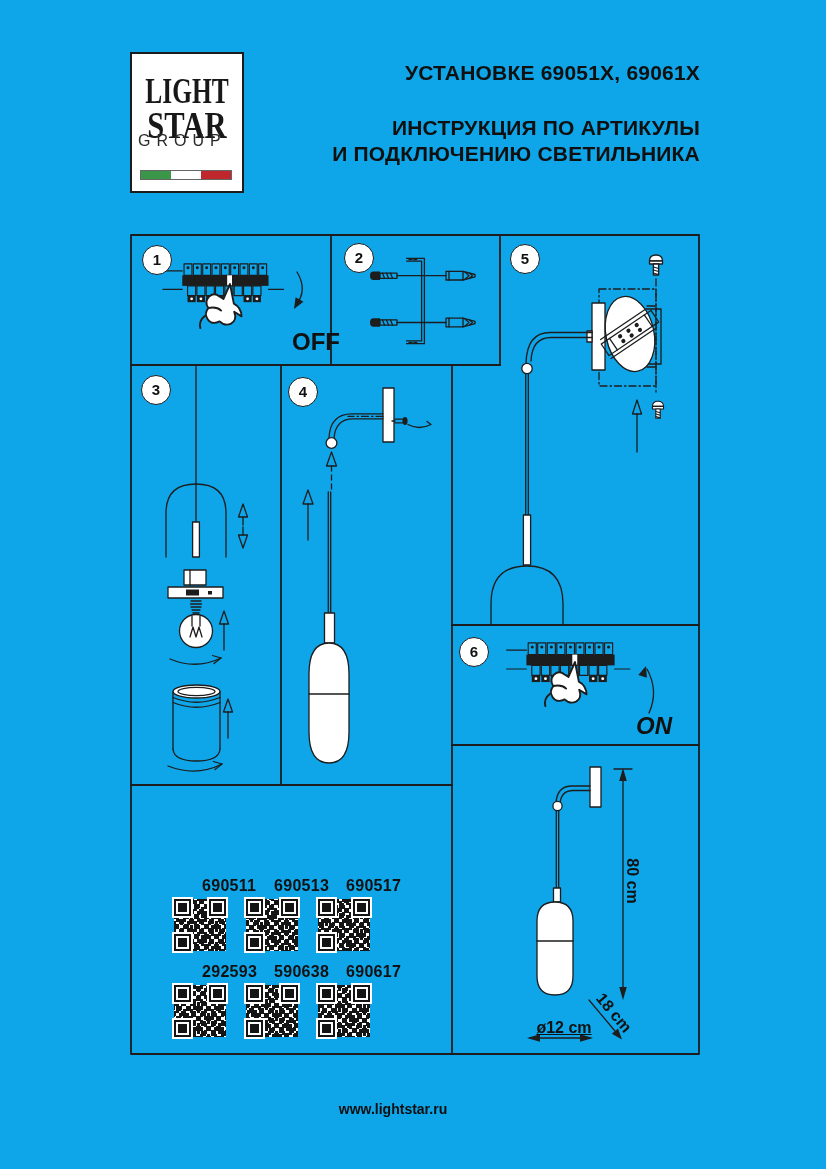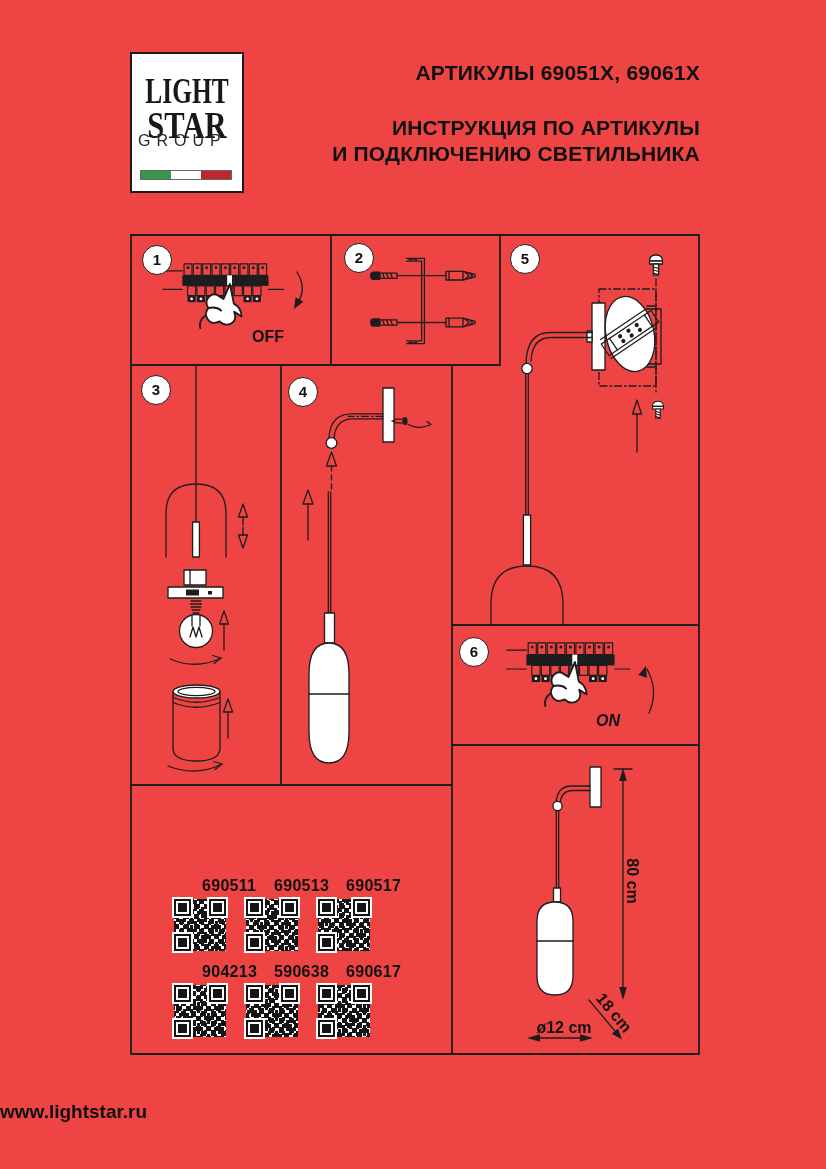--- a/index.html
+++ b/index.html
@@ -1,17 +1,17 @@
 <!DOCTYPE html>
 <html><head>
 <meta charset="utf-8">
 <style>
   html,body{margin:0;padding:0;background:#e9e9e9;}
   .page{
-    position:relative;width:826px;height:1169px;background:#ef4444;
+    position:relative;width:826px;height:1169px;background:#0ea5e9;
     font-family:"Liberation Sans",sans-serif;color:#111;overflow:hidden;
     margin:0 auto;
   }
   svg.art{position:absolute;left:0;top:0;}
   
   .logo-box{position:absolute;left:130px;top:52px;width:110px;height:137px;
     border:2px solid #1c1c1c;background:#fff;text-align:center;}
   .logo-word{position:absolute;left:0;right:0;text-align:center;
     font-family:"Liberation Serif",serif;font-weight:bold;color:#181818;line-height:1;}
   .logo-light{top:21px;font-size:31px;transform:scale(0.82,1.18);}
@@ -24,57 +24,57 @@
   .flag div{flex:1;}
   
   .title-block{position:absolute;top:60px;right:126px;text-align:right;
     font-weight:bold;font-size:21px;line-height:26px;color:#101010;letter-spacing:0.2px;}
   .title-block .gap{height:29px;}
   
   .numc{position:absolute;width:28px;height:28px;border:1.7px solid #1d1d1d;
     border-radius:50%;background:#fff;text-align:center;line-height:27px;
     font-size:15px;font-weight:bold;color:#111;}
   
-  .draw-label{position:absolute;font-weight:bold;font-size:16px;color:#111;}
+  .draw-label{position:absolute;font-weight:bold;font-size:24px;color:#111;margin-left:40px;}
   .dim-label{position:absolute;font-weight:bold;font-size:16px;color:#111;white-space:nowrap;}
   
   .notes{position:absolute;left:175px;top:798px;font-size:15px;line-height:17.4px;color:#121212;}
   .art-num{position:absolute;font-size:16px;font-weight:bold;letter-spacing:0.3px;color:#111;margin-left:27px;}
   
   .qr{position:absolute;width:52px;height:52px;
     background:
       repeating-conic-gradient(#141414 0 25%, transparent 0 50%) 0 0/10px 10px,
       repeating-conic-gradient(transparent 0 25%, #141414 0 50%) 2px 5px/7px 7px,
       #fff;}
   .qr .fp{position:absolute;width:13px;height:13px;background:#fff;
     border:2.6px solid #141414;box-shadow:0 0 0 2px #fff;}
   .qr .fp::after{content:"";position:absolute;inset:2.4px;background:#141414;}
   .qr .tl{left:0;top:0;} .qr .tr{right:0;top:0;} .qr .bl{left:0;bottom:0;}
   
-  .footer{position:absolute;left:0;top:1101px;width:786px;
-    font-size:19px;font-weight:bold;color:#0f0f0f;}
+  .footer{position:absolute;left:0;top:1101px;width:786px;text-align:center;
+    font-size:14px;font-weight:bold;color:#0f0f0f;}
 </style>
 </head>
 <body>
 
 <div class="page">
 
   <div class="logo-box">
     <div class="logo-word logo-light">LIGHT</div>
     <div class="logo-word logo-star">STAR</div>
     <div class="logo-group">GROUP</div>
     <div class="flag">
       <div style="background-color: rgb(58, 150, 72);"></div>
       <div style="background-color: rgb(255, 255, 255);"></div>
       <div style="background-color: rgb(192, 39, 45);"></div>
     </div>
   </div>
 
   <div class="title-block">
-    <div>АРТИКУЛЫ 69051X, 69061X</div>
+    <div>УСТАНОВКЕ 69051X, 69061X</div>
     <div class="gap"></div>
     <div>ИНСТРУКЦИЯ ПО АРТИКУЛЫ</div>
     <div>И ПОДКЛЮЧЕНИЮ СВЕТИЛЬНИКА</div>
   </div>
 
   <svg class="art" width="826" height="1169" viewBox="0 0 826 1169" stroke="#1d1d1d" stroke-width="1.3" fill="none" stroke-linecap="round" stroke-linejoin="round">
     <defs>
       <g id="breaker">
         <line x1="-16" y1="9" x2="6" y2="9"></line>
         <line x1="-16" y1="30" x2="6" y2="30"></line>
@@ -331,21 +331,21 @@
   <div class="numc" style="left:344px;top:243px;">2</div>
   <div class="numc" style="left:510px;top:244px;">5</div>
   <div class="numc" style="left:141px;top:375px;">3</div>
   <div class="numc" style="left:288px;top:377px;">4</div>
   <div class="numc" style="left:459px;top:637px;">6</div>
 
   <span class="draw-label" style="left:252px;top:328px;">OFF</span>
   <span class="draw-label" style="left:596px;top:712px;font-style:italic;">ON</span>
 
   <span class="dim-label" style="left:609px;top:872px;transform:rotate(90deg);">80 cm</span>
-  <span class="dim-label" style="left:536px;top:1019px;width:56px;text-align:center;">ø12 cm</span>
+  <span class="dim-label" style="left:536px;top:1019px;width:56px;text-align:center;text-decoration:underline;">ø12 cm</span>
   <span class="dim-label" style="left:591px;top:1004px;transform:rotate(50deg);">18 cm</span>
 
 
   <span class="art-num" style="left:175px;top:877px;">690511</span>
   <span class="art-num" style="left:247px;top:877px;">690513</span>
   <span class="art-num" style="left:319px;top:877px;">690517</span>
 
   <div class="qr" style="left:174px;top:899px;">
     <div class="fp tl"></div>
       <div class="fp tr"></div>
@@ -355,21 +355,21 @@
     <div class="fp tl"></div>
       <div class="fp tr"></div>
       <div class="fp bl"></div>
   </div>
   <div class="qr" style="left:318px;top:899px;background-position:6px 4px,3px 6px;">
     <div class="fp tl"></div>
       <div class="fp tr"></div>
       <div class="fp bl"></div>
   </div>
 
-  <span class="art-num" style="left:175px;top:963px;">904213</span>
+  <span class="art-num" style="left:175px;top:963px;">292593</span>
   <span class="art-num" style="left:247px;top:963px;">590638</span>
   <span class="art-num" style="left:319px;top:963px;">690617</span>
 
   <div class="qr" style="left:174px;top:985px;background-position:2px 6px,5px 0;">
     <div class="fp tl"></div>
       <div class="fp tr"></div>
       <div class="fp bl"></div>
   </div>
   <div class="qr" style="left:246px;top:985px;background-position:8px 3px,1px 4px;">
     <div class="fp tl"></div>

